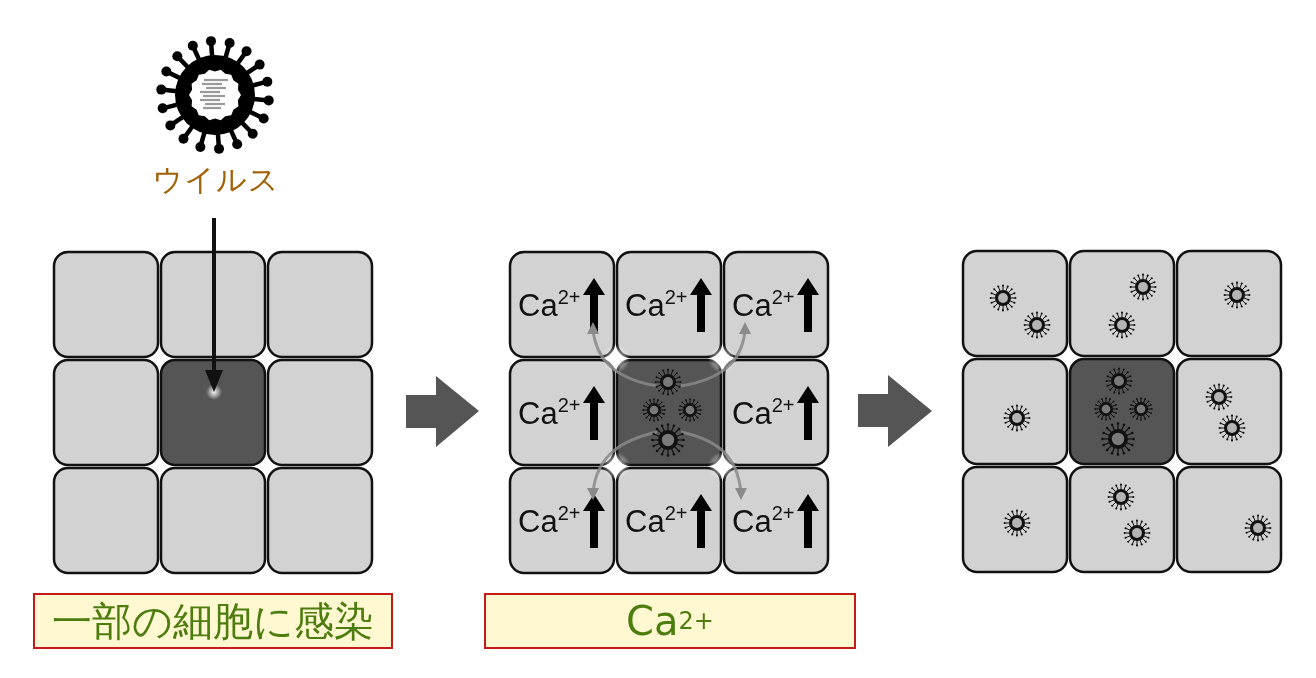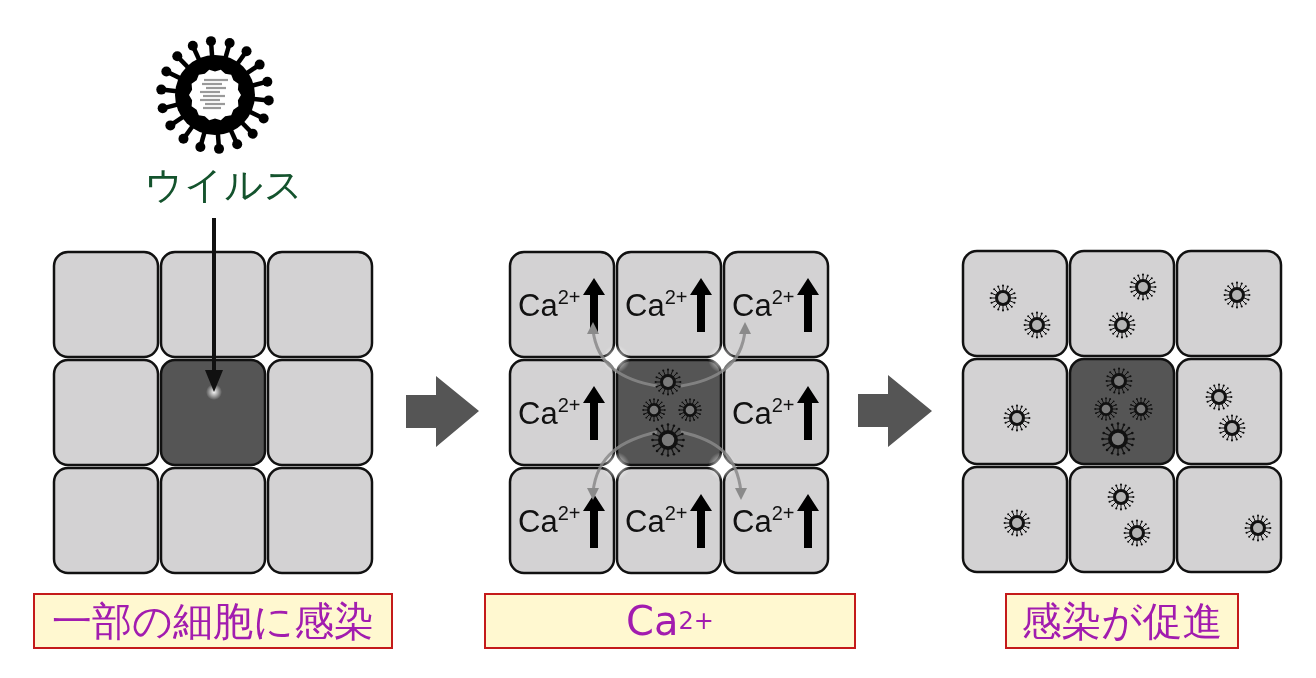--- a/index.html
+++ b/index.html
@@ -1,19 +1,19 @@
 <!DOCTYPE html>
 <html><head>
 <meta charset="utf-8">
 <style>
   html, body { margin:0; padding:0; background:#ffffff; }
   body { width:1316px; height:678px; position:relative; overflow:hidden; font-family:"DejaVu Sans", sans-serif; }
   #stage { position:absolute; left:0; top:0; width:1316px; height:678px; }
-  .virus-title { position:absolute; left:128px; top:160px; width:176px; text-align:right; font-size:38px; color:#14532d; letter-spacing:1px; }
-  .label-box { position:absolute; top:593px; height:56px; background:#fff8d0; border:2.5px solid #c41a1a; box-sizing:border-box; display:flex; align-items:center; justify-content:center; font-size:40px; color:#a21caf; white-space:nowrap; }
+  .virus-title { position:absolute; left:128px; top:160px; width:176px; text-align:center; font-size:30px; color:#a16207; letter-spacing:1px; }
+  .label-box { position:absolute; top:593px; height:56px; background:#fff8d0; border:2.5px solid #c41a1a; box-sizing:border-box; display:flex; align-items:center; justify-content:center; font-size:40px; color:#4d7c0f; white-space:nowrap; }
   .label-box sup { font-size:24px; vertical-align:15px; }
   #label-1 { left:33px; width:360px; }
   #label-2 { left:484px; width:372px; }
   #label-3 { left:1005px; width:234px; }
   svg text { font-family:"Liberation Sans", sans-serif; }
 </style>
 </head>
 <body>
 
 <div id="stage">
@@ -936,16 +936,13 @@
 
   <div class="virus-title">ウイルス</div>
 
   <div class="label-box" id="label-1">
     <span>一部の細胞に感染</span>
   </div>
   <div class="label-box" id="label-2">
     <span>Ca</span>
       <sup>2+</sup>
   </div>
-  <div class="label-box" id="label-3">
-    <span>感染が促進</span>
-  </div>
 </div>
 
 </body></html>

